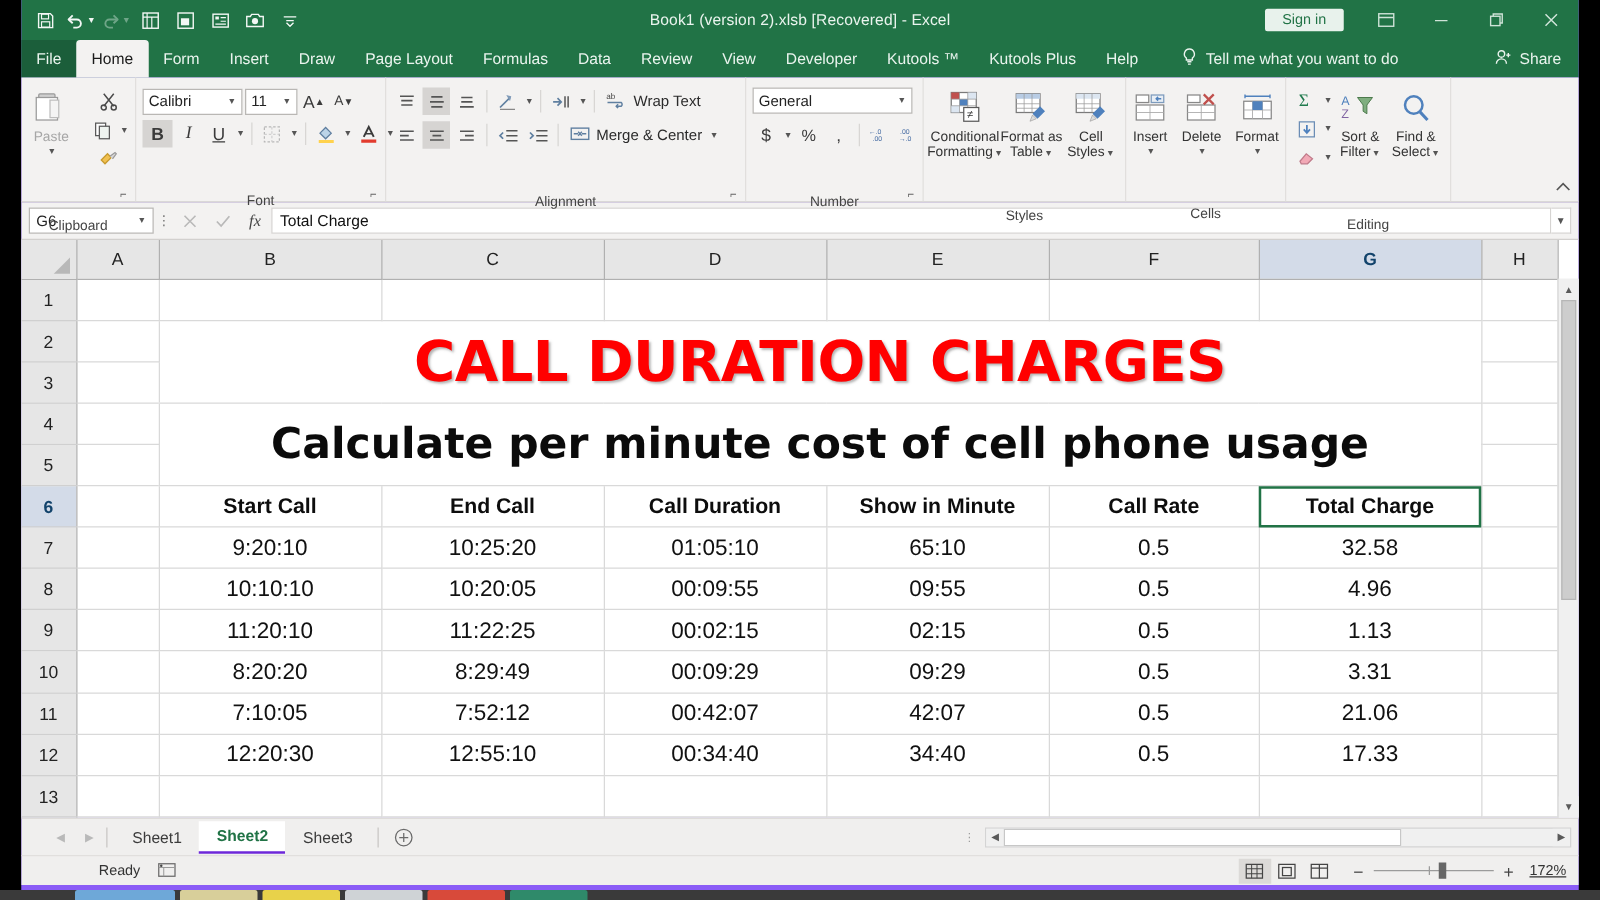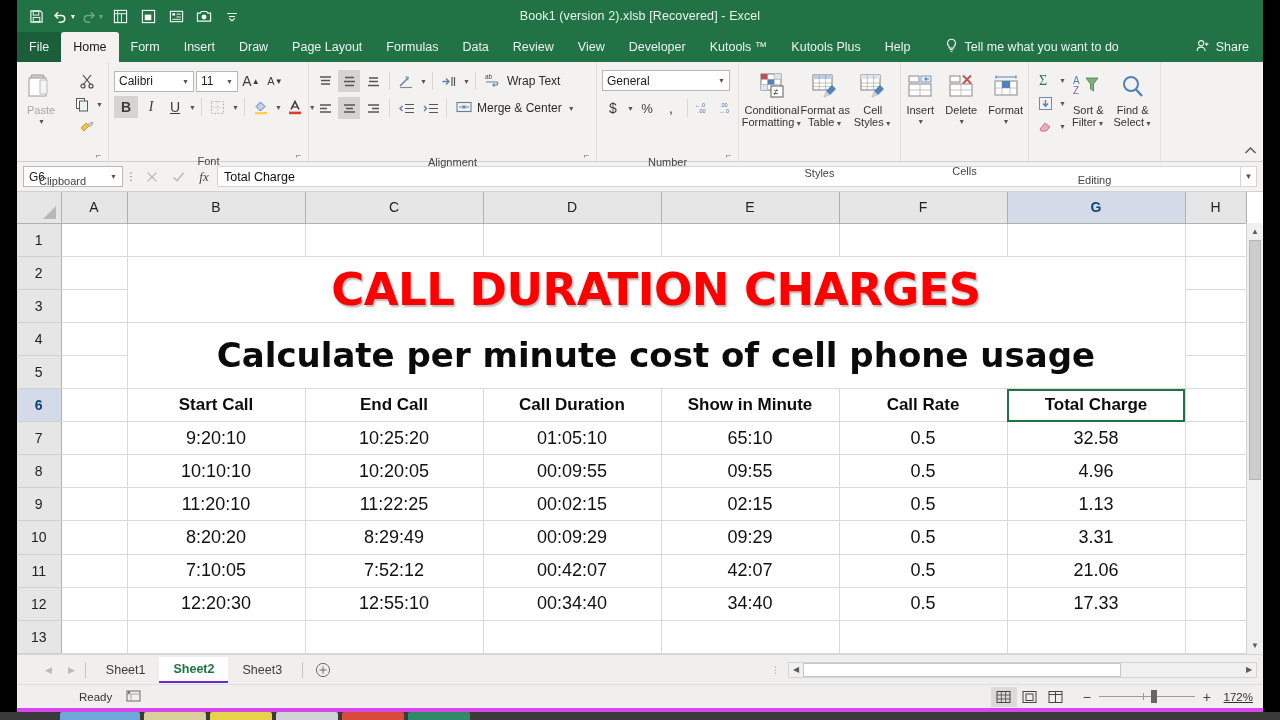--- a/index.html
+++ b/index.html
@@ -1,19 +1,19 @@
 <!DOCTYPE html>
 <html><head>
 <meta charset="utf-8">
 <style>
   * { box-sizing: border-box; margin:0; padding:0; }
   html,body { width:1280px; height:720px; overflow:hidden; background:#000; }
   body { font-family:"Liberation Sans", sans-serif; font-size:12px; color:#222; }
 
-  #app { position:absolute; left:17px; top:0; width:1246px; height:712px; background:#d946ef; overflow:hidden; }
+  #app { position:absolute; left:17px; top:0; width:1246px; height:712px; background:#8b5cf6; overflow:hidden; }
   .blackbar-left { position:absolute; left:0; top:0; width:17px; height:720px; background:#000; }
   .blackbar-right { position:absolute; left:1263px; top:0; width:17px; height:720px; background:#000; }
   .blackbar-bottom { position:absolute; left:0; top:712px; width:1280px; height:8px; background:#2b2b2b; }
 
   
   .titlebar { position:relative; height:32px; background:#217346; display:flex; align-items:center; }
   .qat { display:flex; align-items:center; gap:2px; padding-left:6px; }
   .qat-btn { width:26px; height:24px; display:flex; align-items:center; justify-content:center; color:#fff; opacity:.95; }
   .qat-btn.dim { opacity:.45; }
   .qat-btn svg { display:block; }
@@ -172,20 +172,45 @@
           </svg>
       </div>
       <div class="qat-btn">
         <svg width="12" height="12" viewBox="0 0 12 12">
             <path d="M1 3.5h10M3 6.5h6" stroke="#fff" stroke-width="1.1"></path>
             <path d="M3.2 8.2L6 11l2.8-2.8" fill="none" stroke="#fff" stroke-width="1.1"></path>
           </svg>
       </div>
     </div>
     <div class="title-text">Book1 (version 2).xlsb [Recovered]  -  Excel</div>
+    <div class="tb-right">
+      <div class="signin">Sign in</div>
+      <div class="win-btn">
+        <svg width="14" height="14" viewBox="0 0 14 14">
+            <rect x="1" y="2" width="12" height="10" fill="none" stroke="#cfe3d8" stroke-width="1.1"></rect>
+            <path d="M1 5h12" stroke="#cfe3d8" stroke-width="1.1"></path>
+          </svg>
+      </div>
+      <div class="win-btn">
+        <svg width="12" height="12" viewBox="0 0 12 12">
+            <path d="M1 6.5h10" stroke="#cfe3d8" stroke-width="1.1"></path>
+          </svg>
+      </div>
+      <div class="win-btn">
+        <svg width="12" height="12" viewBox="0 0 12 12">
+            <rect x="1.5" y="3" width="7.5" height="7.5" fill="none" stroke="#cfe3d8" stroke-width="1.1"></rect>
+            <path d="M3.6 3V1.2h7.2v7.2H9" fill="none" stroke="#cfe3d8" stroke-width="1.1"></path>
+          </svg>
+      </div>
+      <div class="win-btn">
+        <svg width="12" height="12" viewBox="0 0 12 12">
+            <path d="M1.4 1.4l9.2 9.2M10.6 1.4l-9.2 9.2" stroke="#cfe3d8" stroke-width="1.2"></path>
+          </svg>
+      </div>
+    </div>
   </div>
 
   <div class="ribbon-tabs">
     <div class="rtab file">File</div>
     <div class="rtab active">Home</div>
     <div class="rtab">Form</div>
     <div class="rtab">Insert</div>
     <div class="rtab">Draw</div>
     <div class="rtab">Page Layout</div>
     <div class="rtab">Formulas</div>

